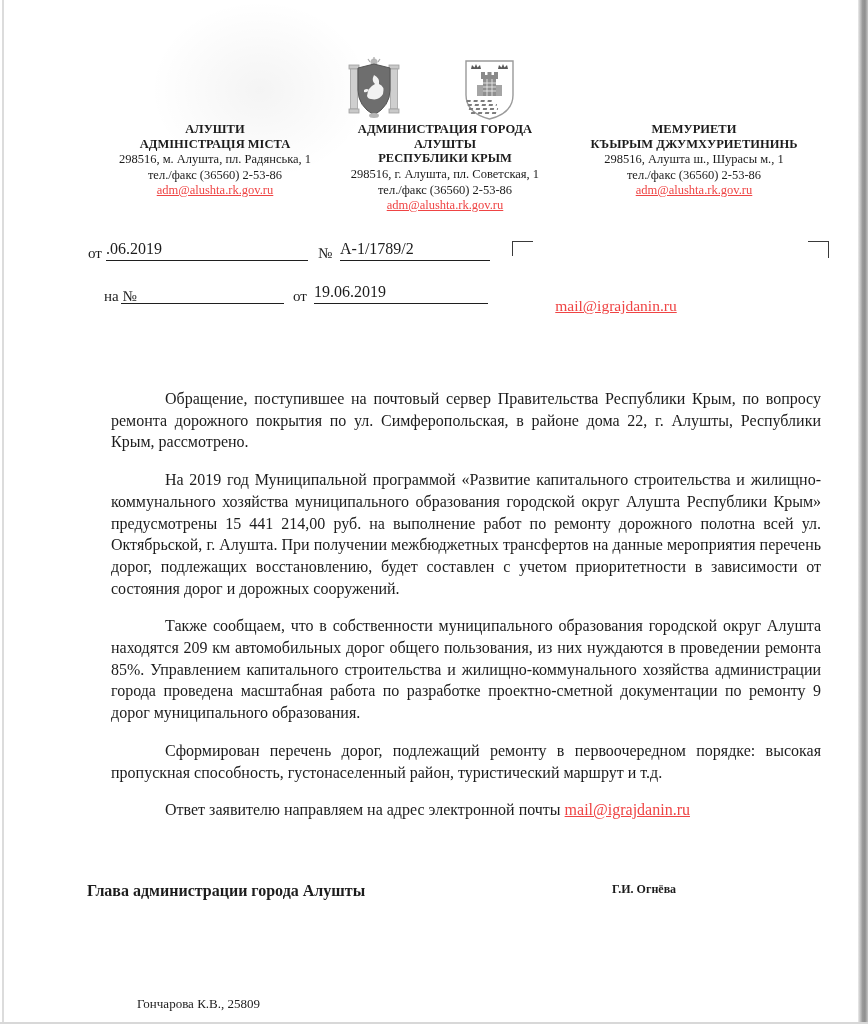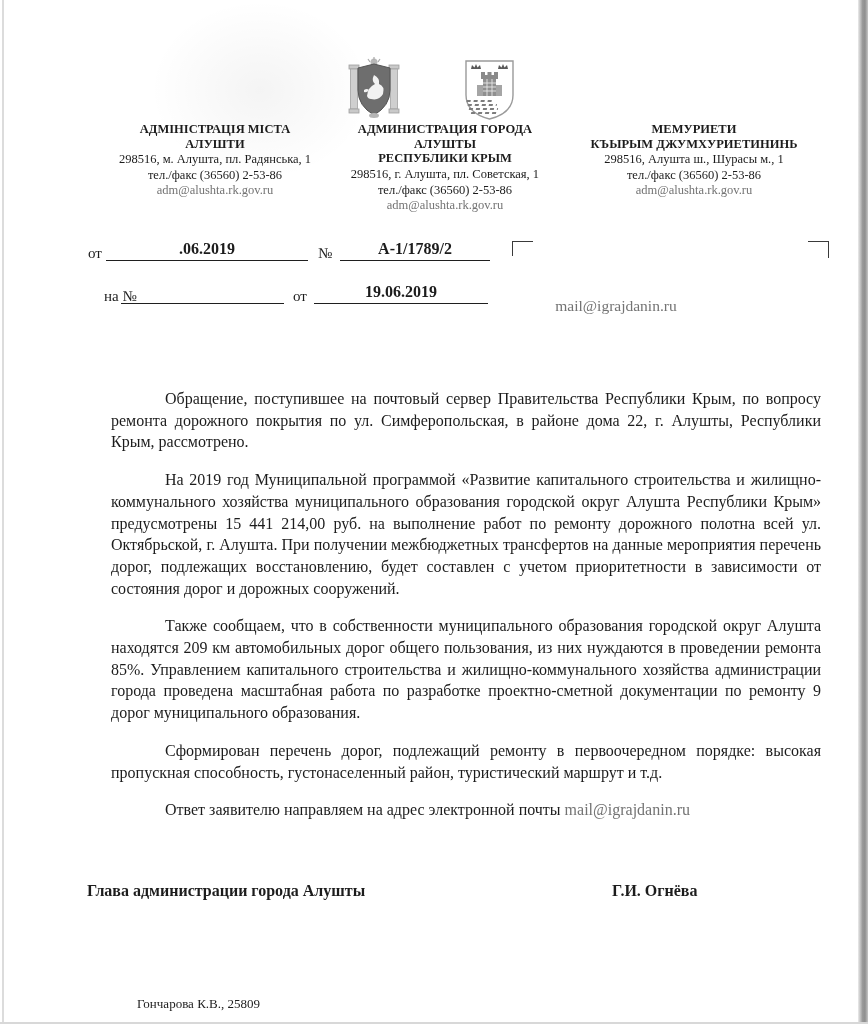--- a/index.html
+++ b/index.html
@@ -13,37 +13,37 @@
   .edge-right{position:absolute;right:0;top:0;width:10px;height:1024px;
     background:linear-gradient(to right,#ececec,#9a9a9a 45%,#8f8f8f 70%,#c6c6c6);}
   .edge-bottom{position:absolute;left:0;bottom:0;width:868px;height:2px;background:#d8d8d8;}
   .watermark{position:absolute;left:150px;top:0;width:220px;height:180px;border-radius:45%;
     background:radial-gradient(closest-side,rgba(0,0,0,0.045),rgba(0,0,0,0));}
   
   .emblem{position:absolute;top:56px;}
   .lh-col{position:absolute;top:122px;text-align:center;font-size:12.5px;line-height:15px;}
   .lh-col .bold{font-weight:bold;line-height:14.5px;}
   .lh-col .addr{margin-top:1px;}
-  a.email-link{color:#737373;cursor:pointer;}
+  a.email-link{color:#ef4444;text-decoration:underline;cursor:pointer;}
   
   .ref-label{position:absolute;font-size:15px;}
   .ref-field{position:absolute;height:20px;border-bottom:1.5px solid #1f1f1f;
-    text-align:center;font-size:16px;font-weight:bold;}
+    font-size:16px;}
   .bracket-tl{position:absolute;left:512px;top:241px;width:20px;height:14px;
     border-top:1.5px solid #3a3a3a;border-left:1.5px solid #3a3a3a;}
   .bracket-tr{position:absolute;left:808px;top:241px;width:20px;height:16px;
     border-top:1.5px solid #3a3a3a;border-right:1.5px solid #3a3a3a;}
   .recipient{position:absolute;left:538px;top:297px;width:156px;text-align:center;font-size:15.5px;}
   
   .body-text{position:absolute;left:95px;top:372px;width:742px;font-size:16px;line-height:21.7px;}
   .body-text p{margin:16px;text-indent:54px;text-align:justify;}
   .body-text p.last{text-align:left;}
   
   .sig-title{position:absolute;left:87px;top:882px;font-size:16px;font-weight:bold;}
-  .sig-name{position:absolute;left:612px;top:882px;font-size:16px;font-weight:bold;}
+  .sig-name{position:absolute;left:612px;top:882px;font-size:12px;font-weight:bold;}
   .executor{position:absolute;left:105px;top:996px;font-size:13px;margin-left:32px;}
 </style>
 </head>
 <body>
 
 <div class="page">
 
   <div class="watermark"></div>
   <div class="edge-left"></div>
   <div class="edge-right"></div>
@@ -89,22 +89,22 @@
       <g stroke="#7d7d7d" stroke-width="2" stroke-dasharray="4 3">
         <path d="M14 44 H42" transform="skewX(-12)"></path>
         <path d="M16 48 H45" transform="skewX(-12)"></path>
         <path d="M18 52 H47" transform="skewX(-12)"></path>
         <path d="M21 56 H47" transform="skewX(-12)"></path>
       </g>
     </svg>
   </div>
 
   <div class="lh-col" style="left:80px;width:270px;">
+    <div class="bold">АЛУШТИ</div>
     <div class="bold">АДМІНІСТРАЦІЯ МІСТА</div>
-    <div class="bold">АЛУШТИ</div>
     <div class="addr">298516, м. Алушта, пл. Радянська, 1</div>
     <div class="addr">тел./факс  (36560) 2-53-86</div>
     <a class="email-link">adm@alushta.rk.gov.ru</a>
   </div>
   <div class="lh-col" style="left:330px;width:230px;">
     <div class="bold">АДМИНИСТРАЦИЯ ГОРОДА</div>
     <div class="bold">АЛУШТЫ</div>
     <div class="bold">РЕСПУБЛИКИ КРЫМ</div>
     <div class="addr">298516, г. Алушта, пл. Советская, 1</div>
     <div class="addr">тел./факс  (36560) 2-53-86</div>

